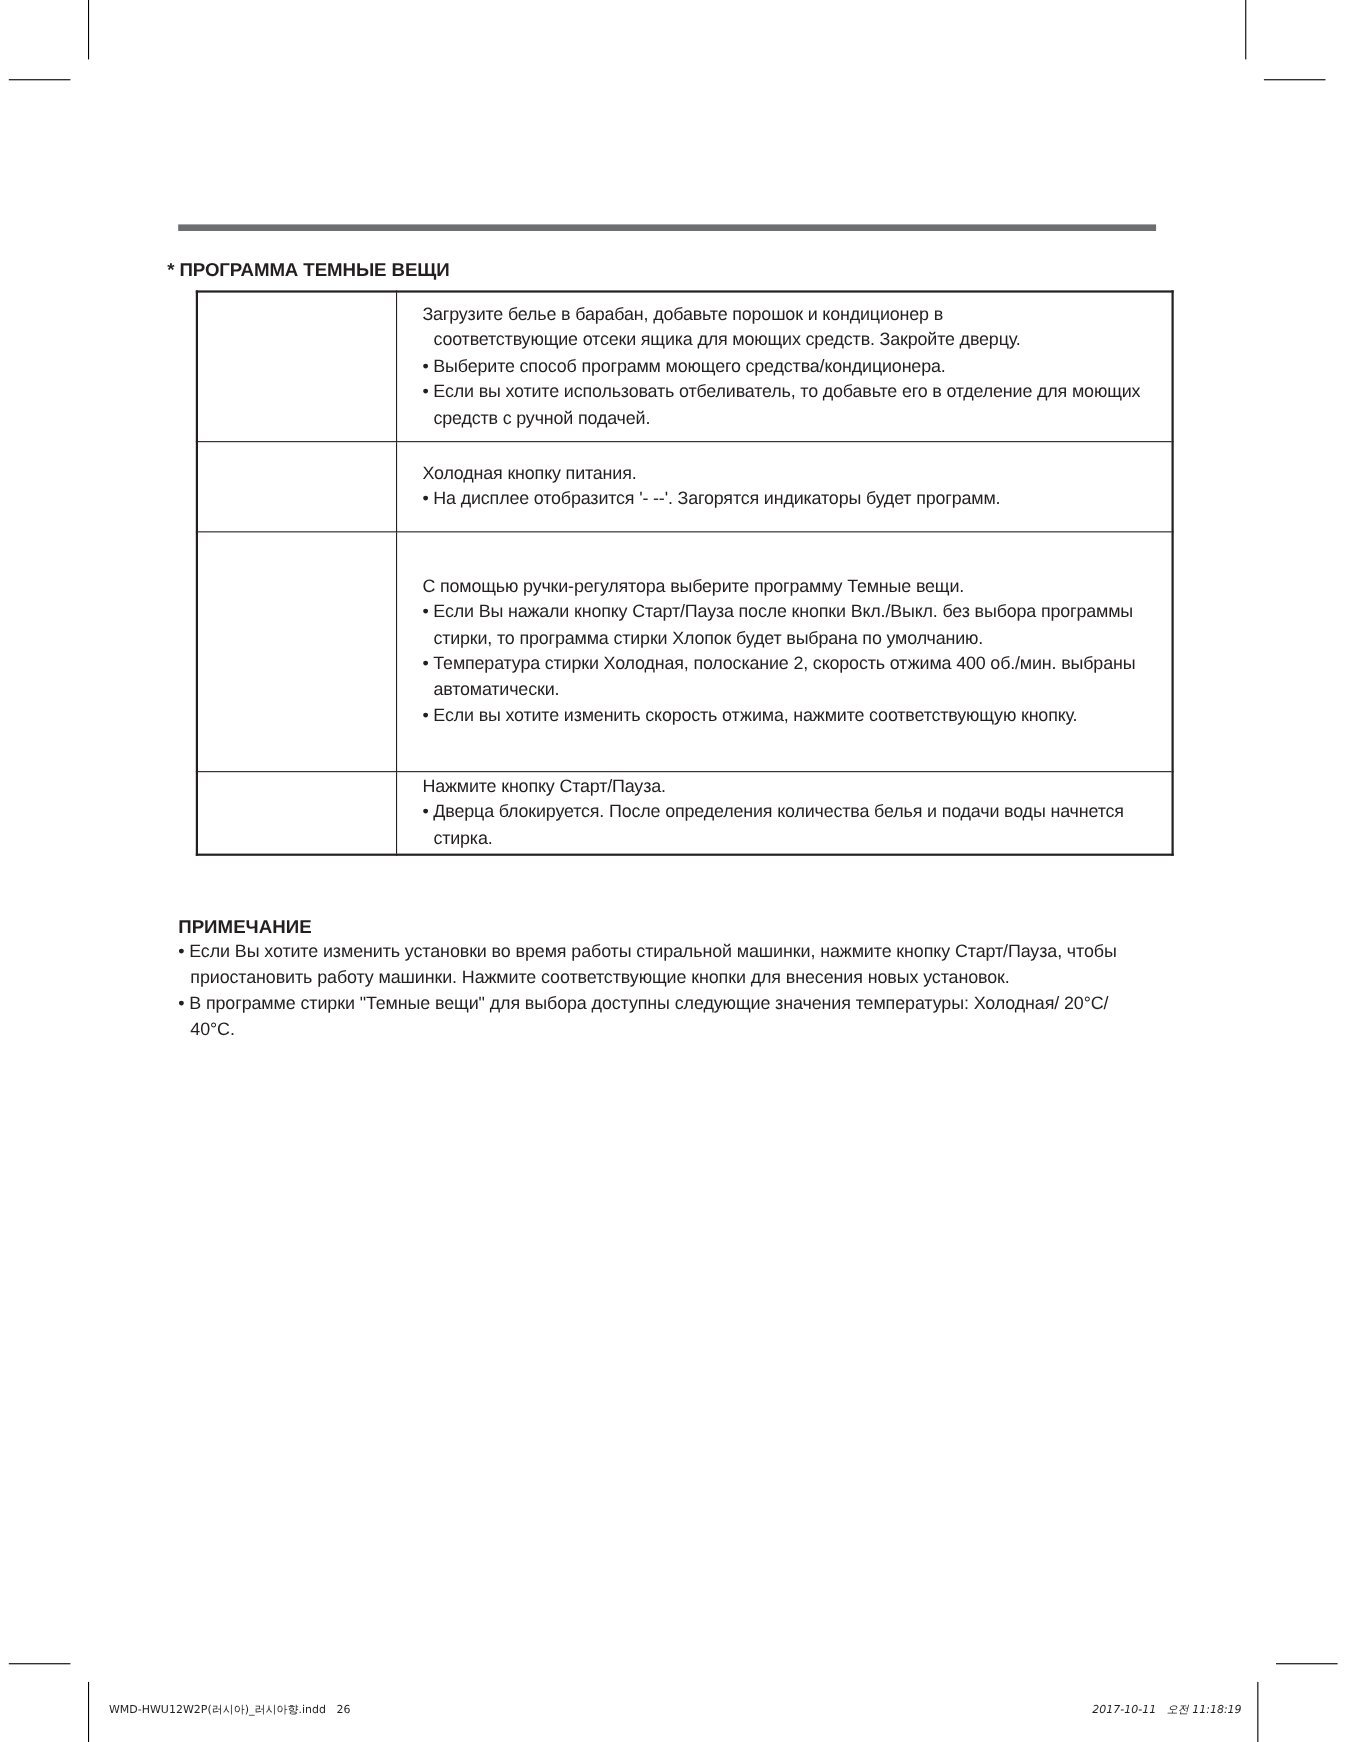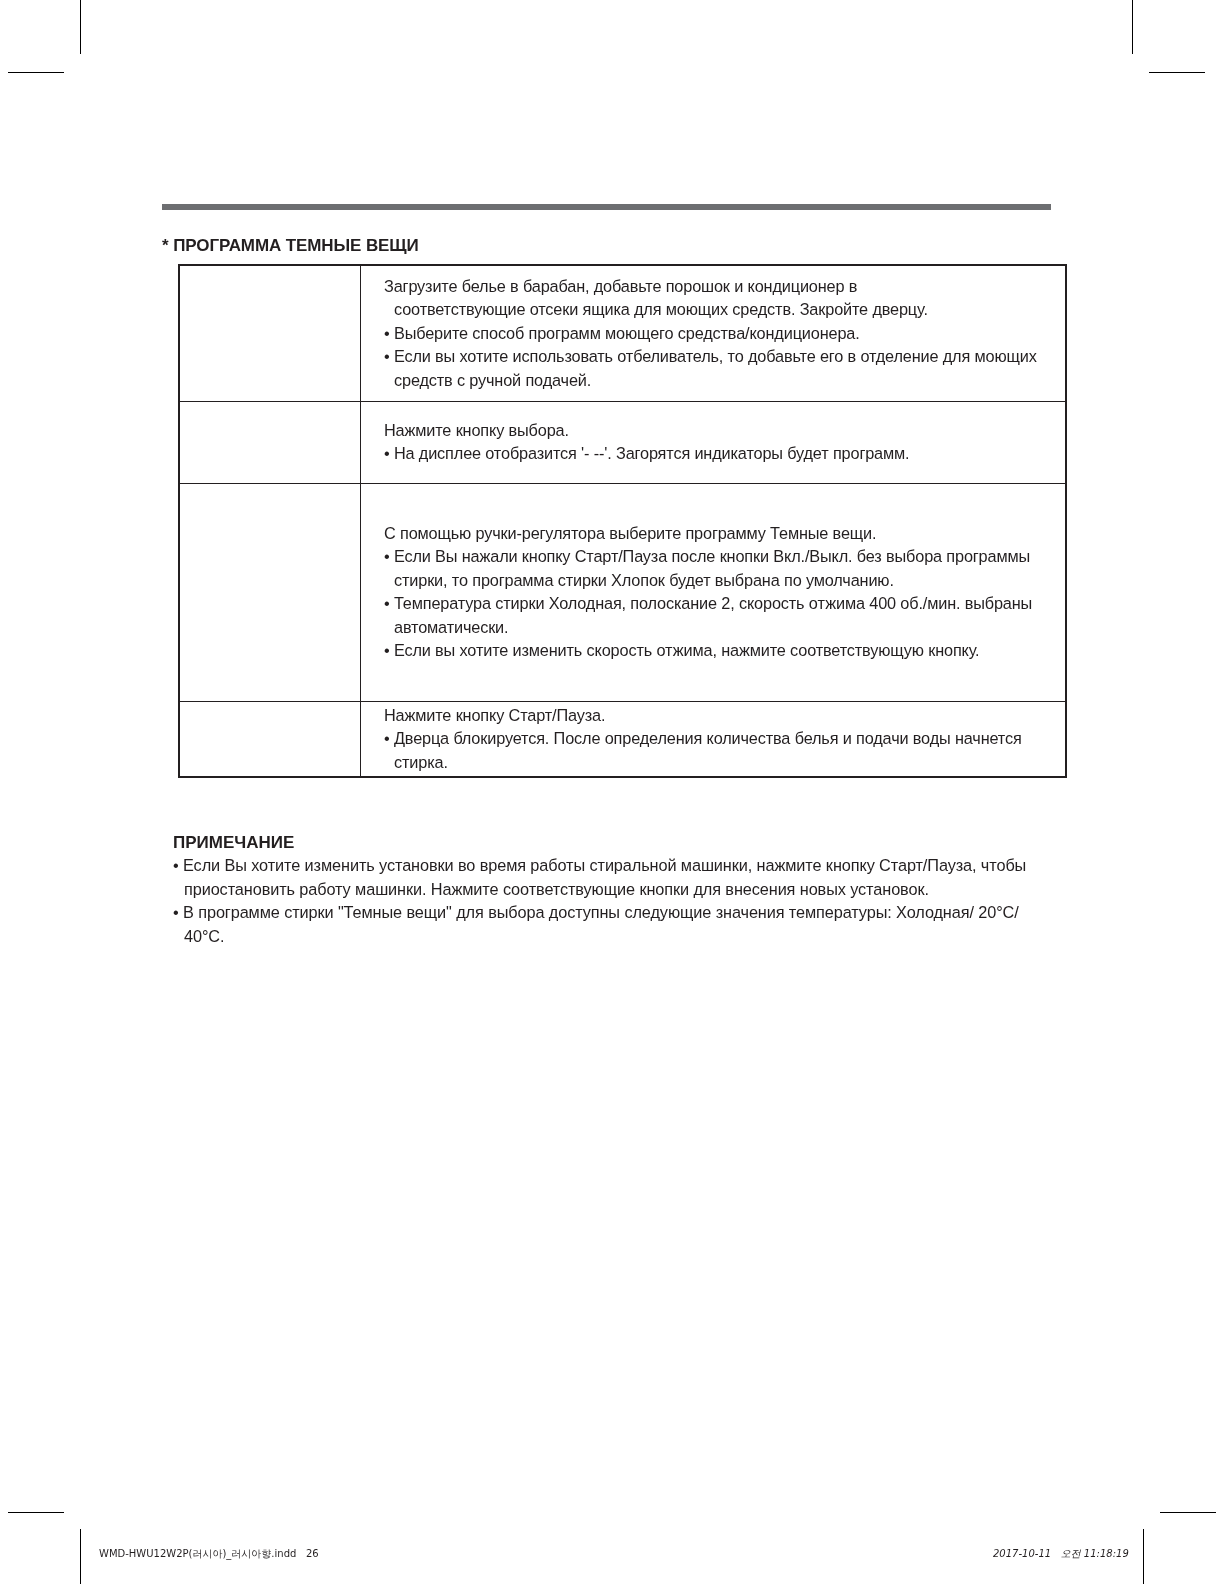--- a/index.html
+++ b/index.html
@@ -5,35 +5,35 @@
     html, body { margin: 0; padding: 0; background: #ffffff; }
     body { width: 1224px; height: 1584px; position: relative; overflow: hidden;
            font-family: "Liberation Sans", sans-serif; color: #231f20; }
 
     .crop { position: absolute; background: #000; }
     .crop.v { width: 1px; }
     .crop.h { height: 1px; }
 
     .top-rule { position: absolute; left: 162px; top: 204px; width: 889px; height: 6px; background: #6d6e71; }
 
-    .section-title { position: absolute; left: 162px; top: 236px; font-size: 17px; font-weight: bold; letter-spacing: -0.1px; }
+    .section-title { position: absolute; left: 152px; top: 236px; font-size: 17px; font-weight: bold; letter-spacing: -0.1px; }
 
     .steps-table { position: absolute; left: 178px; top: 264px; width: 889px; border-collapse: collapse;
                    border: 2px solid #231f20; }
     .steps-table td { border: 1px solid #231f20; vertical-align: middle; padding: 0; }
     .steps-table tr.thick-top td { border-top: 1px solid #4d7c0f; }
     .steps-table td.step-label { width: 180px; }
     .steps-table td.step-content { padding: 0 10px 0 23px; }
     .step-content .main { font-size: 16.3px; line-height: 23.5px; letter-spacing: -0.15px; }
     .step-content ul { list-style: none; margin: 0; padding: 0; }
     .step-content li { font-size: 16.3px; line-height: 23.5px; padding-left: 10px; text-indent: -10px; letter-spacing: -0.15px; }
     .step-content li::before { content: "• "; }
     .step-content .cont { padding-left: 10px; font-size: 16.3px; line-height: 23.5px; letter-spacing: -0.15px; }
 
-    .note { position: absolute; left: 173px; top: 833px; width: 880px; }
+    .note { position: absolute; left: 162px; top: 833px; width: 880px; }
     .note h3 { margin: 0 0 1px 0; font-size: 17px; font-weight: bold; }
     .note ul { list-style: none; margin: 0; padding: 0; }
     .note li { font-size: 16.3px; line-height: 23.5px; padding-left: 11px; text-indent: -11px; letter-spacing: -0.1px; }
     .note li::before { content: "• "; }
 
     .footer-left { position: absolute; left: 99px; top: 1547px; font-family: "DejaVu Sans", sans-serif; font-size: 10px; color: #231f20; }
     .footer-right { position: absolute; left: 993px; top: 1547px; font-family: "DejaVu Sans", sans-serif; font-size: 10px; color: #231f20; }
   </style>
 </head>
 <body>
@@ -60,21 +60,21 @@
       <div class="cont">соответствующие отсеки ящика для моющих средств. Закройте дверцу.</div>
       <ul>
         <li>Выберите способ программ моющего средства/кондиционера.</li>
         <li>Если вы хотите использовать отбеливатель, то добавьте его в отделение для моющих средств с ручной подачей.</li>
       </ul>
     </td>
   </tr>
   <tr style="height:82px;">
     <td class="step-label"></td>
     <td class="step-content">
-      <div class="main">Нажмите кнопку выбора.</div>
+      <div class="main">Холодная кнопку питания.</div>
       <ul>
         <li>На дисплее отобразится '- --'. Загорятся индикаторы будет программ.</li>
       </ul>
     </td>
   </tr>
   <tr class="thick-top" style="height:218px;">
     <td class="step-label"></td>
     <td class="step-content">
       <div class="main">С помощью ручки-регулятора выберите программу Темные вещи.</div>
       <ul>

